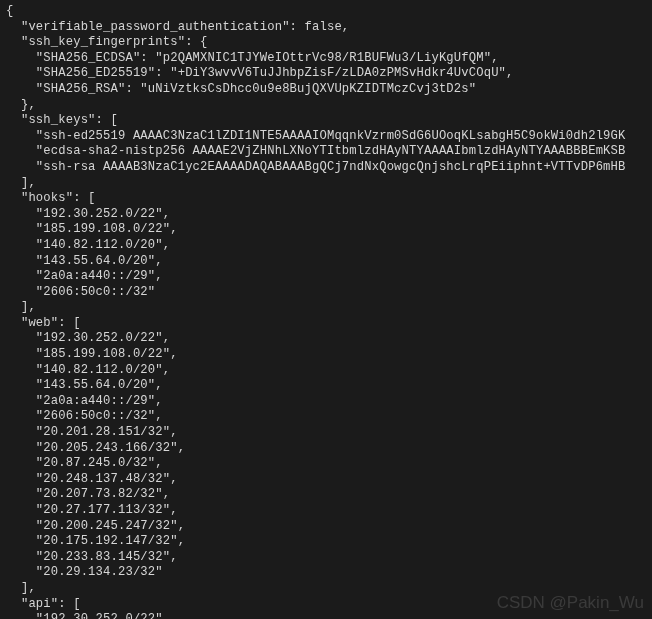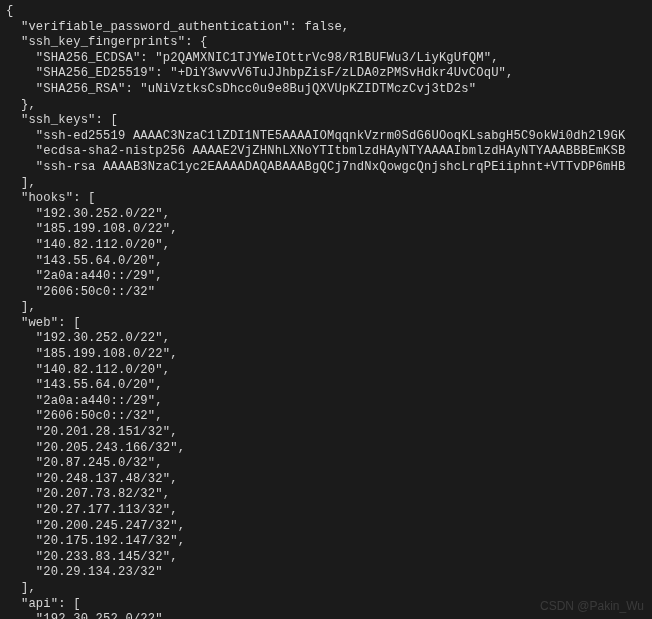--- a/index.html
+++ b/index.html
@@ -18,21 +18,21 @@
     line-height: 15.6px;
     color: #d6d6d6;
     white-space: pre;
     letter-spacing: 0.15px;
   }
   .watermark {
     position: absolute;
     right: 8px;
     bottom: 6px;
     font-family: Arial, sans-serif;
-    font-size: 12px;
+    font-size: 17px;
     color: rgba(200,200,200,0.18);
     pointer-events: none;
   }
 </style>
 </head>
 <body>
 
 <pre class="code">{
   "verifiable_password_authentication": false,
   "ssh_key_fingerprints": {

